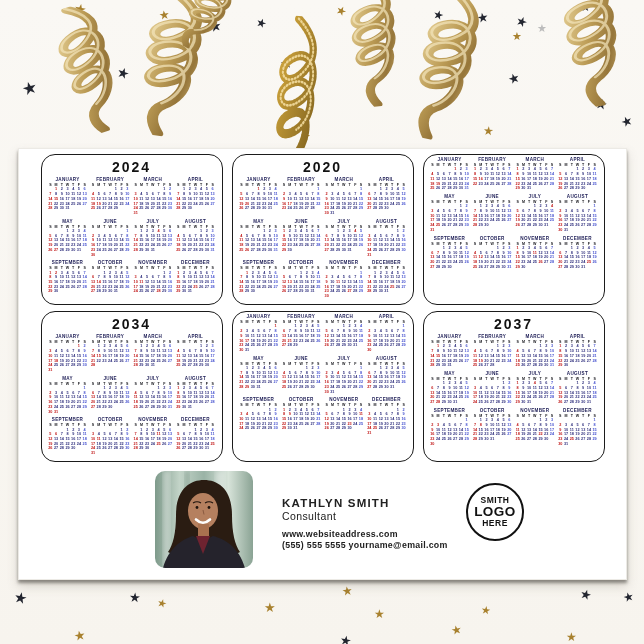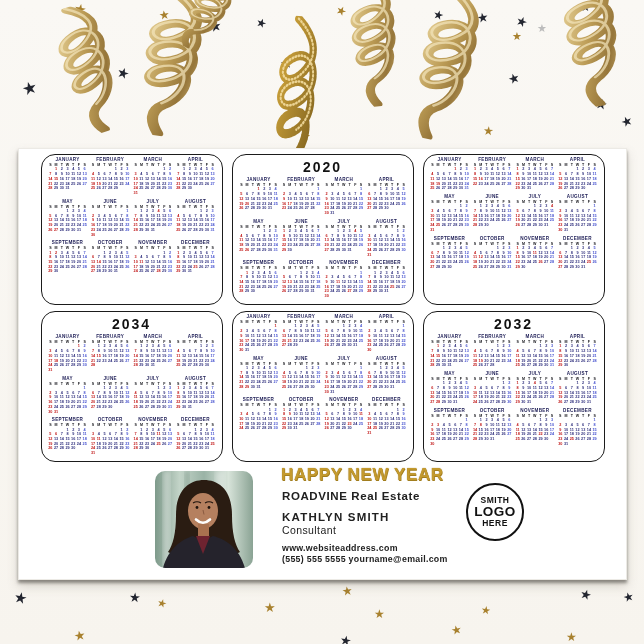--- a/index.html
+++ b/index.html
@@ -141,20 +141,21 @@
       </svg>
       <svg viewBox="0 0 60 140" preserveAspectRatio="none" class="ribbon" style="left: 490px; top: 562px; width: 50px; height: 80px; transform: rotate(145deg);">
         <use href="#curl-plain"></use>
       </svg>
     </div>
 
   <div class="card">
 
     <div class="panels" id="panels">
         <div class="panel">
+          <div class="year-title" style="color: rgb(18, 18, 18);">2024</div>
           <div class="months">
             <div class="month">
               <div class="month-name" style="color: rgb(35, 35, 90);">JANUARY</div>
               <div class="dow-row">
                 <span class="dow" style="color: rgb(22, 22, 28);">S</span>
                 <span class="dow" style="color: rgb(22, 22, 28);">M</span>
                 <span class="dow" style="color: rgb(22, 22, 28);">T</span>
                 <span class="dow" style="color: rgb(22, 22, 28);">W</span>
                 <span class="dow" style="color: rgb(22, 22, 28);">T</span>
                 <span class="dow" style="color: rgb(22, 22, 28);">F</span>
@@ -3009,21 +3010,21 @@
                 <span class="day" style="color: rgb(46, 46, 125);">27</span>
                 <span class="day" style="color: rgb(46, 46, 125);">28</span>
                 <span class="day" style="color: rgb(46, 46, 125);">29</span>
                 <span class="day" style="color: rgb(68, 80, 207);">30</span>
                 <span class="day" style="color: rgb(192, 20, 20);">31</span>
               </div>
             </div>
           </div>
         </div>
         <div class="panel">
-          <div class="year-title" style="color: rgb(18, 18, 18);">2032</div>
+          <div class="year-title" style="color: rgb(18, 18, 18);">2037</div>
           <div class="months">
             <div class="month">
               <div class="month-name" style="color: rgb(35, 35, 90);">JANUARY</div>
               <div class="dow-row">
                 <span class="dow" style="color: rgb(22, 22, 28);">S</span>
                 <span class="dow" style="color: rgb(22, 22, 28);">M</span>
                 <span class="dow" style="color: rgb(22, 22, 28);">T</span>
                 <span class="dow" style="color: rgb(22, 22, 28);">W</span>
                 <span class="dow" style="color: rgb(22, 22, 28);">T</span>
                 <span class="dow" style="color: rgb(22, 22, 28);">F</span>
@@ -3616,24 +3617,22 @@
         <circle cx="42" cy="36.5" r="1.4" fill="#1d120c"></circle>
           <circle cx="54" cy="36.5" r="1.4" fill="#1d120c"></circle>
         <path d="M48,39 l1,4.5" stroke="#8a5a40" stroke-width="1" fill="none"></path>
         <path d="M41,48.5 Q48,55 55,48.5" stroke="#fdfdfd" stroke-width="2.6" fill="none" stroke-linecap="round"></path>
         <rect x="43" y="53" width="11" height="14" fill="#a9714f"></rect>
         <path d="M8,97 C14,76 28,68 38,65 L48,70 L58,65 C70,68 84,76 90,97 Z" fill="#25232c"></path>
         <path d="M41,65 L48,83 L55,65 Z" fill="#6e2330"></path>
       </svg>
     </div>
 
-    <div class="greeting">HAPPY NEW YEAR</div>
 
     <div class="info">
-      <div class="co">ROADVINE Real Estate</div>
       <div class="nm">KATHLYN SMITH</div>
       <div class="tt">Consultant</div>
       <div class="sm first">www.websiteaddress.com</div>
       <div class="sm">(555) 555 5555 yourname@email.com</div>
     </div>
 
     <div class="logo">
       <div class="l1">SMITH</div>
       <div class="l2">LOGO</div>
       <div class="l3">HERE</div>

